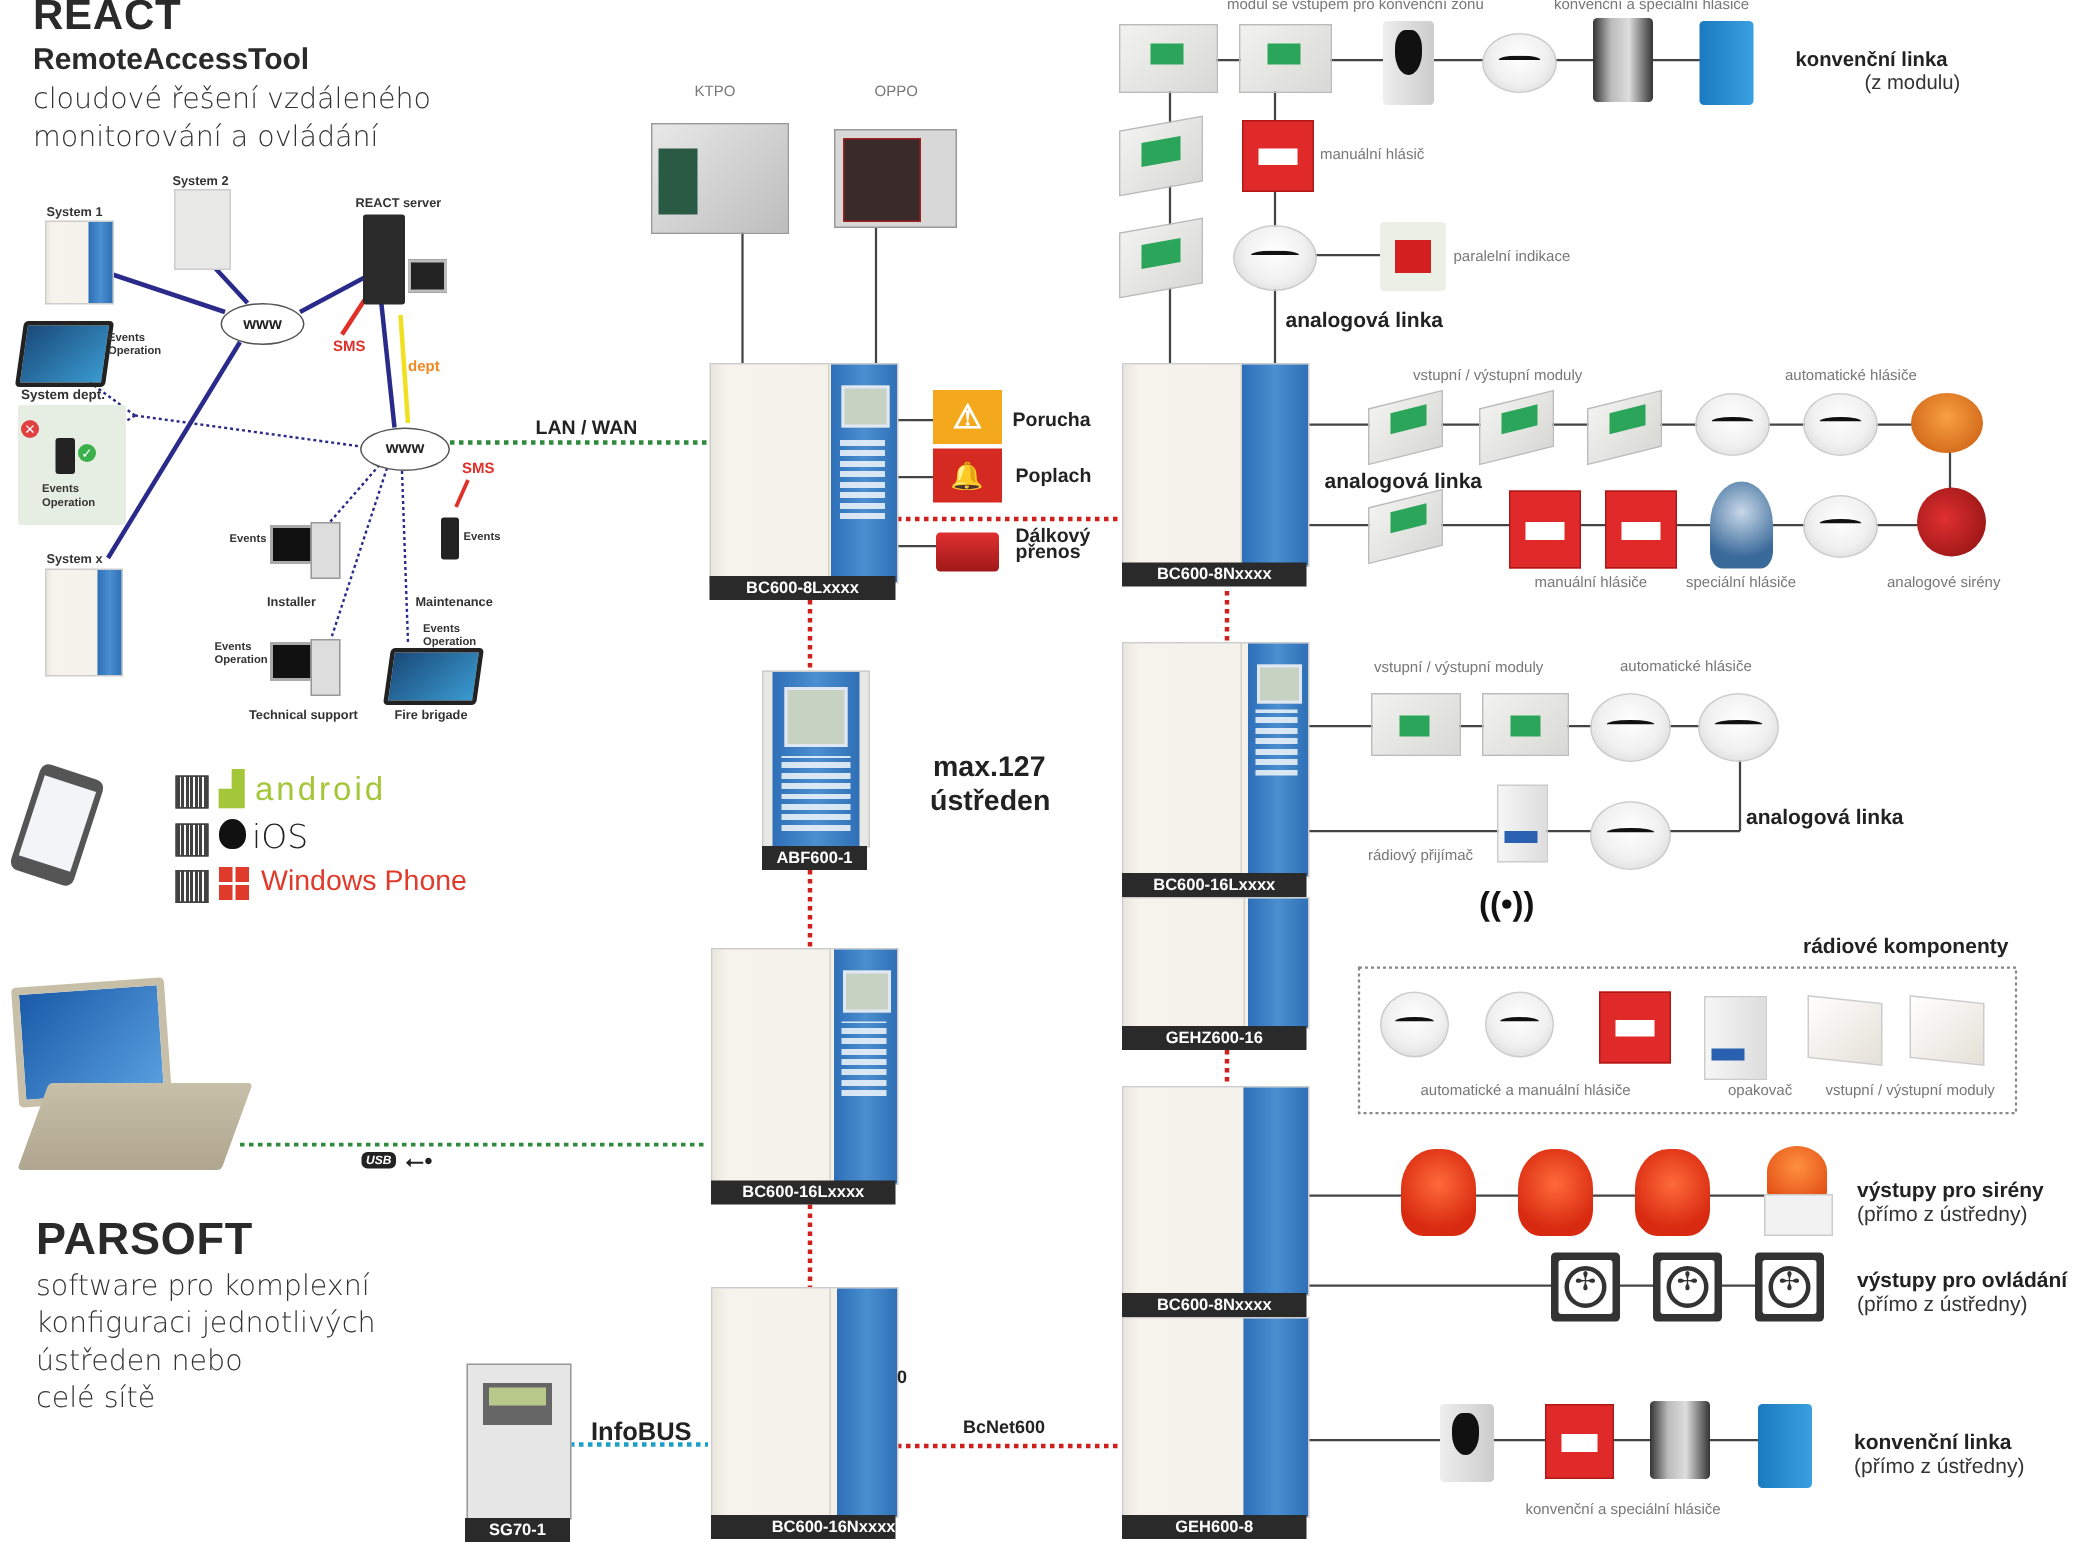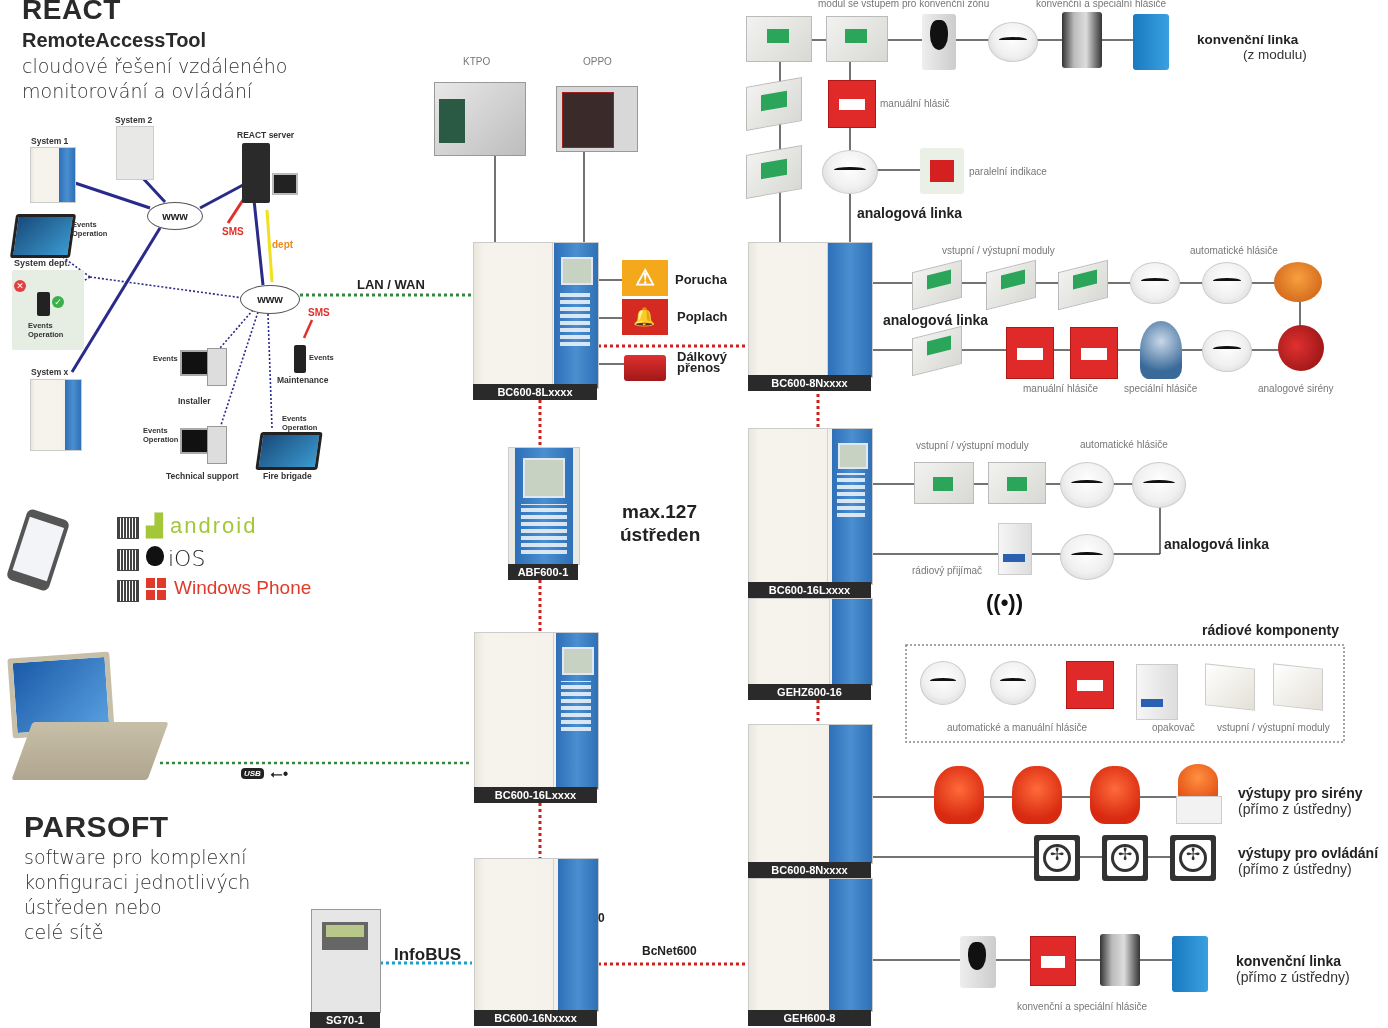--- a/index.html
+++ b/index.html
@@ -144,21 +144,21 @@
     <div class="blue" style="width:16px;"></div>
   </div>
 
 <div class="abs lbl" style="left:153px;top:354px;font-size:7.5px;">Events</div>
 <div class="abs" style="left:180px;top:350px;width:26px;height:22px;background:#111;border:2px solid #aaa;"></div>
 <div class="abs" style="left:207px;top:348px;width:18px;height:36px;background:#ddd;border:1px solid #999;"></div>
 <div class="abs lbl" style="left:178px;top:396px;">Installer</div>
 
 <div class="abs" style="left:294px;top:345px;width:12px;height:28px;background:#222;border-radius:2px;"></div>
 <div class="abs lbl" style="left:309px;top:353px;font-size:7.5px;">Events</div>
-<div class="abs lbl" style="left:277px;top:375px;">Maintenance</div>
+<div class="abs lbl" style="left:277px;top:396px;">Maintenance</div>
 
 <div class="abs lbl" style="left:143px;top:426px;font-size:7.5px;">Events</div>
 <div class="abs lbl" style="left:143px;top:435px;font-size:7.5px;">Operation</div>
 <div class="abs" style="left:180px;top:428px;width:26px;height:22px;background:#111;border:2px solid #aaa;"></div>
 <div class="abs" style="left:207px;top:426px;width:18px;height:36px;background:#ddd;border:1px solid #999;"></div>
 <div class="abs lbl" style="left:166px;top:471px;">Technical support</div>
 
 <div class="abs lbl" style="left:282px;top:414px;font-size:7.5px;">Events</div>
 <div class="abs lbl" style="left:282px;top:423px;font-size:7.5px;">Operation</div>
 <div class="abs" style="left:258px;top:432px;width:56px;height:32px;background:linear-gradient(135deg,#1a4a7a,#3a9ad0);border:3px solid #222;border-radius:3px;transform:skewX(-8deg);"></div>
@@ -245,21 +245,21 @@
   <div class="abs" style="left:10px;top:12px;width:46px;height:28px;background:#666;"></div>
   <div class="abs" style="left:14px;top:15px;width:38px;height:12px;background:#b8c88a;"></div>
 </div>
 <div class="plabel" style="left:310px;top:1012px;width:70px;">SG70-1</div>
 <div class="abs bold13" style="left:394px;top:945px;font-size:17px;">InfoBUS</div>
 
 <div class="panel" style="left:474px;top:858px;width:123px;height:152px;">
   <div class="door" style="width:78px;"></div>
   <div class="blue" style="width:40px;"></div>
 </div>
-<div class="plabel" style="left:474px;top:1010px;width:123px;">BC600-16Nxxxx</div>
+<div class="plabel" style="left:474px;top:1010px;width:123px;text-align:right;">BC600-16Nxxxx</div>
 <div class="abs" style="left:598px;top:911px;font-weight:bold;font-size:12px;">0</div>
 <div class="abs bold13" style="left:642px;top:944px;font-size:12px;">BcNet600</div>
 
 <div class="panel" style="left:748px;top:242px;width:123px;height:134px;">
   <div class="door" style="width:78px;"></div>
     <div class="blue" style="width:44px;"></div>
 </div>
 <div class="plabel" style="left:748px;top:375px;width:123px;">BC600-8Nxxxx</div>
 
 <div class="panel" style="left:748px;top:428px;width:123px;height:155px;">

